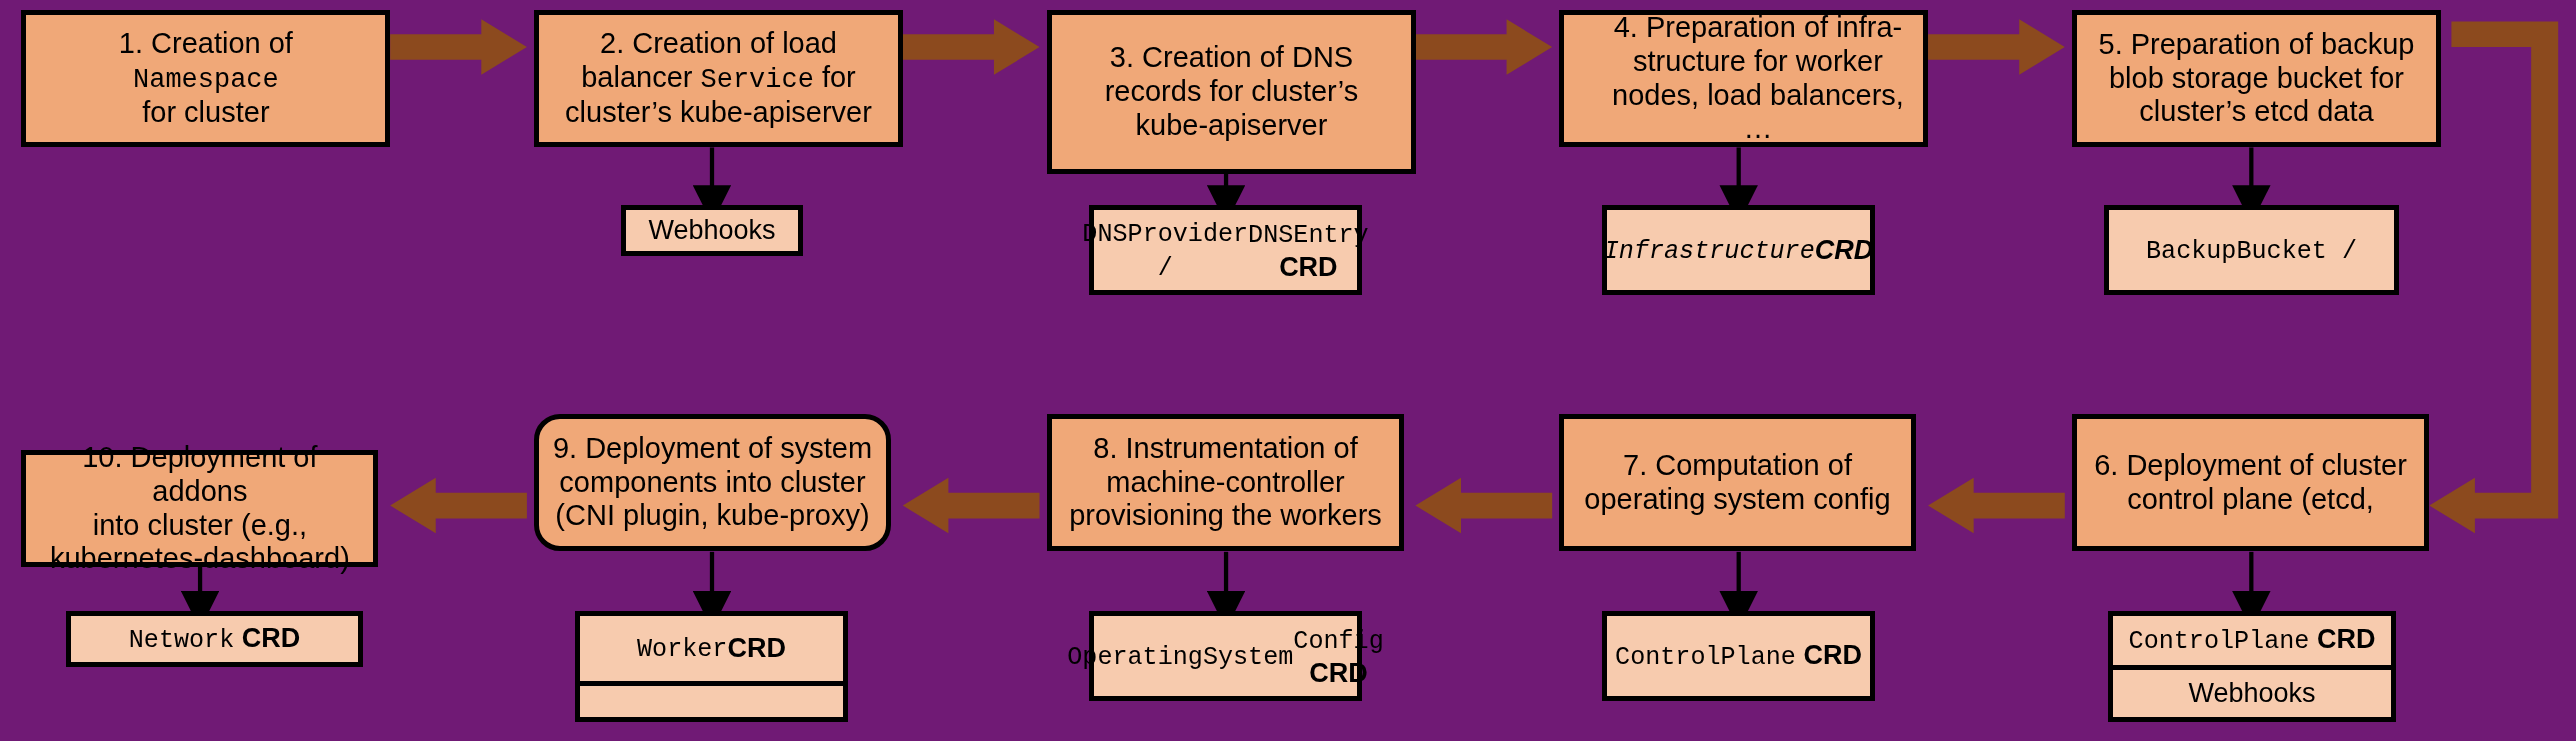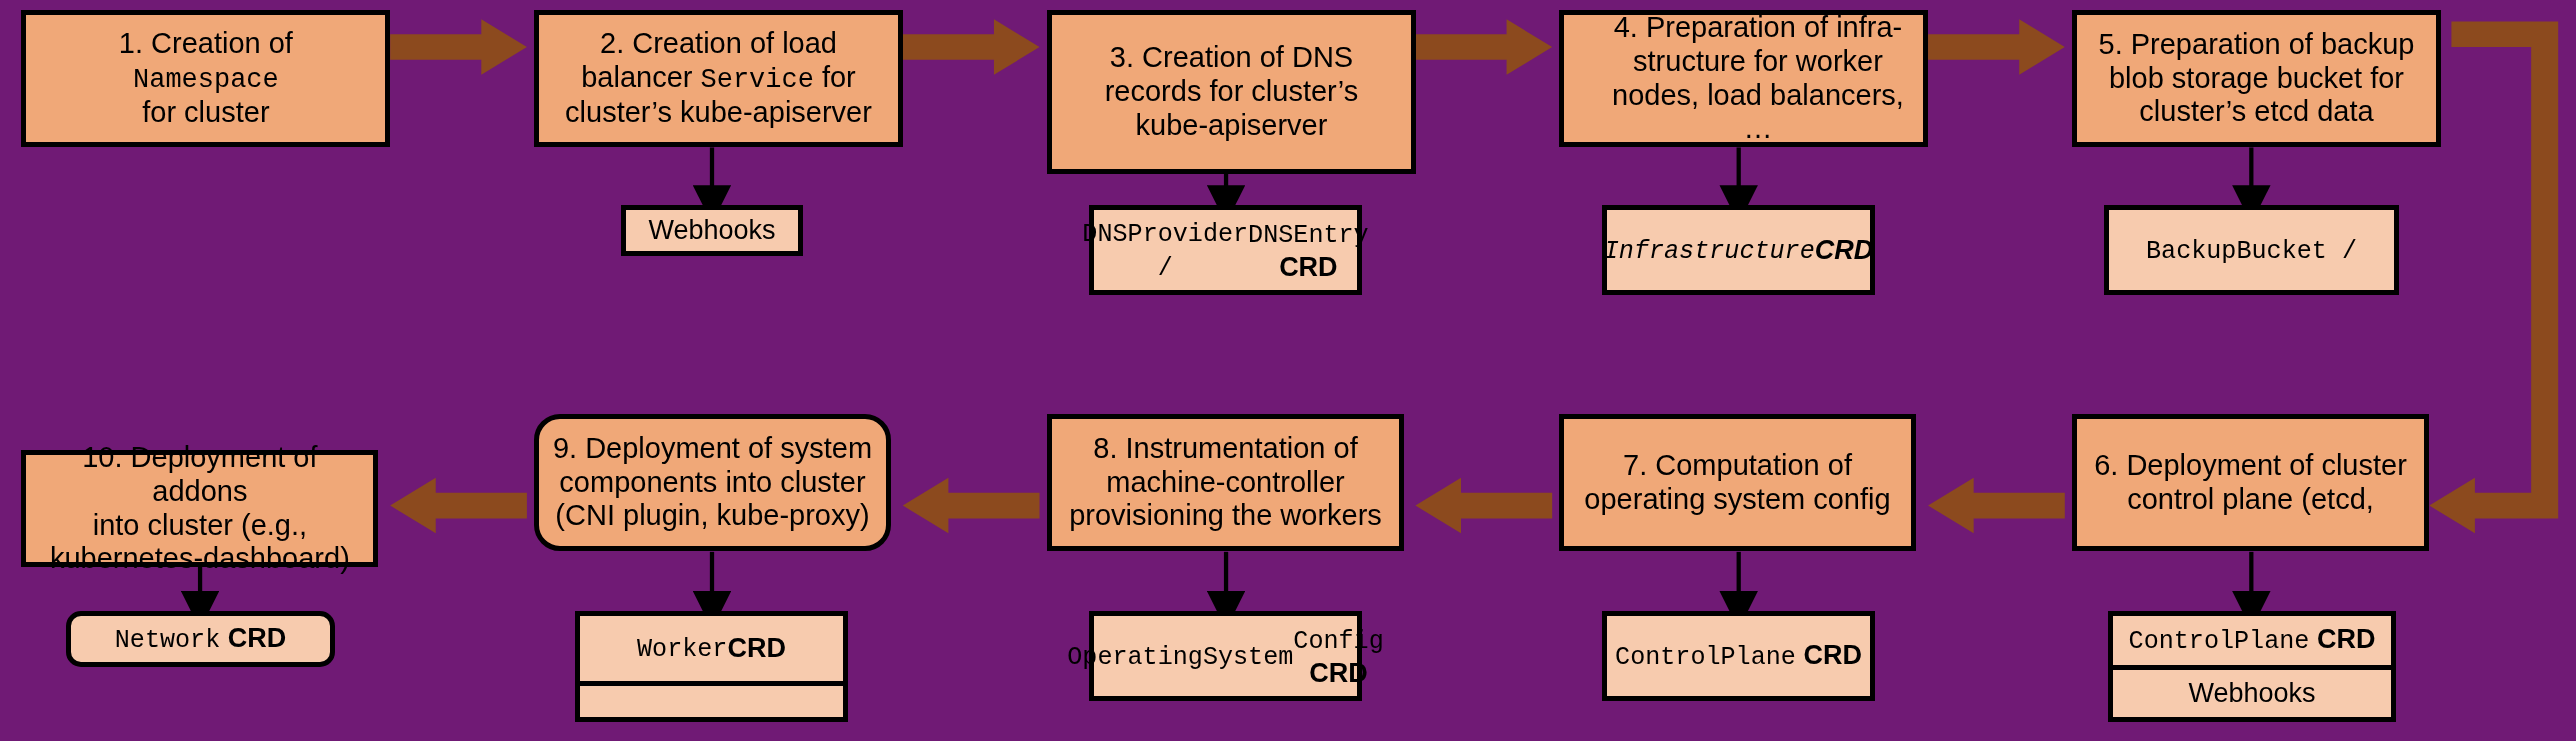--- a/index.html
+++ b/index.html
@@ -211,21 +211,21 @@
         <div><span>operating system config</span></div>
       </div>
   </div>
   <div class="step-box" style="left:2072px;top:414px; width:357px; height:137px;">
     <div class="txt">
         <div><span>6. Deployment of cluster</span></div>
         <div><span>control plane (etcd,</span></div>
       </div>
   </div>
 
-  <div class="sub-box" style="left:66px;  top:611px; width:269px; height:56px;border-radius:15px;">
+  <div class="sub-box" style="left:66px;  top:611px; width:297px; height:56px;">
     <div class="sub-row">
         <div><span class="mono">Network</span><span class="bold"> CRD</span></div>
       </div>
   </div>
   <div class="sub-box" style="left:575px; top:611px; width:273px; height:111px;">
     <div class="sub-row">
         <div><span class="mono">Worker</span></div>
         <div><span class="bold">CRD</span></div>
       </div>
     <div class="sub-row"></div>

